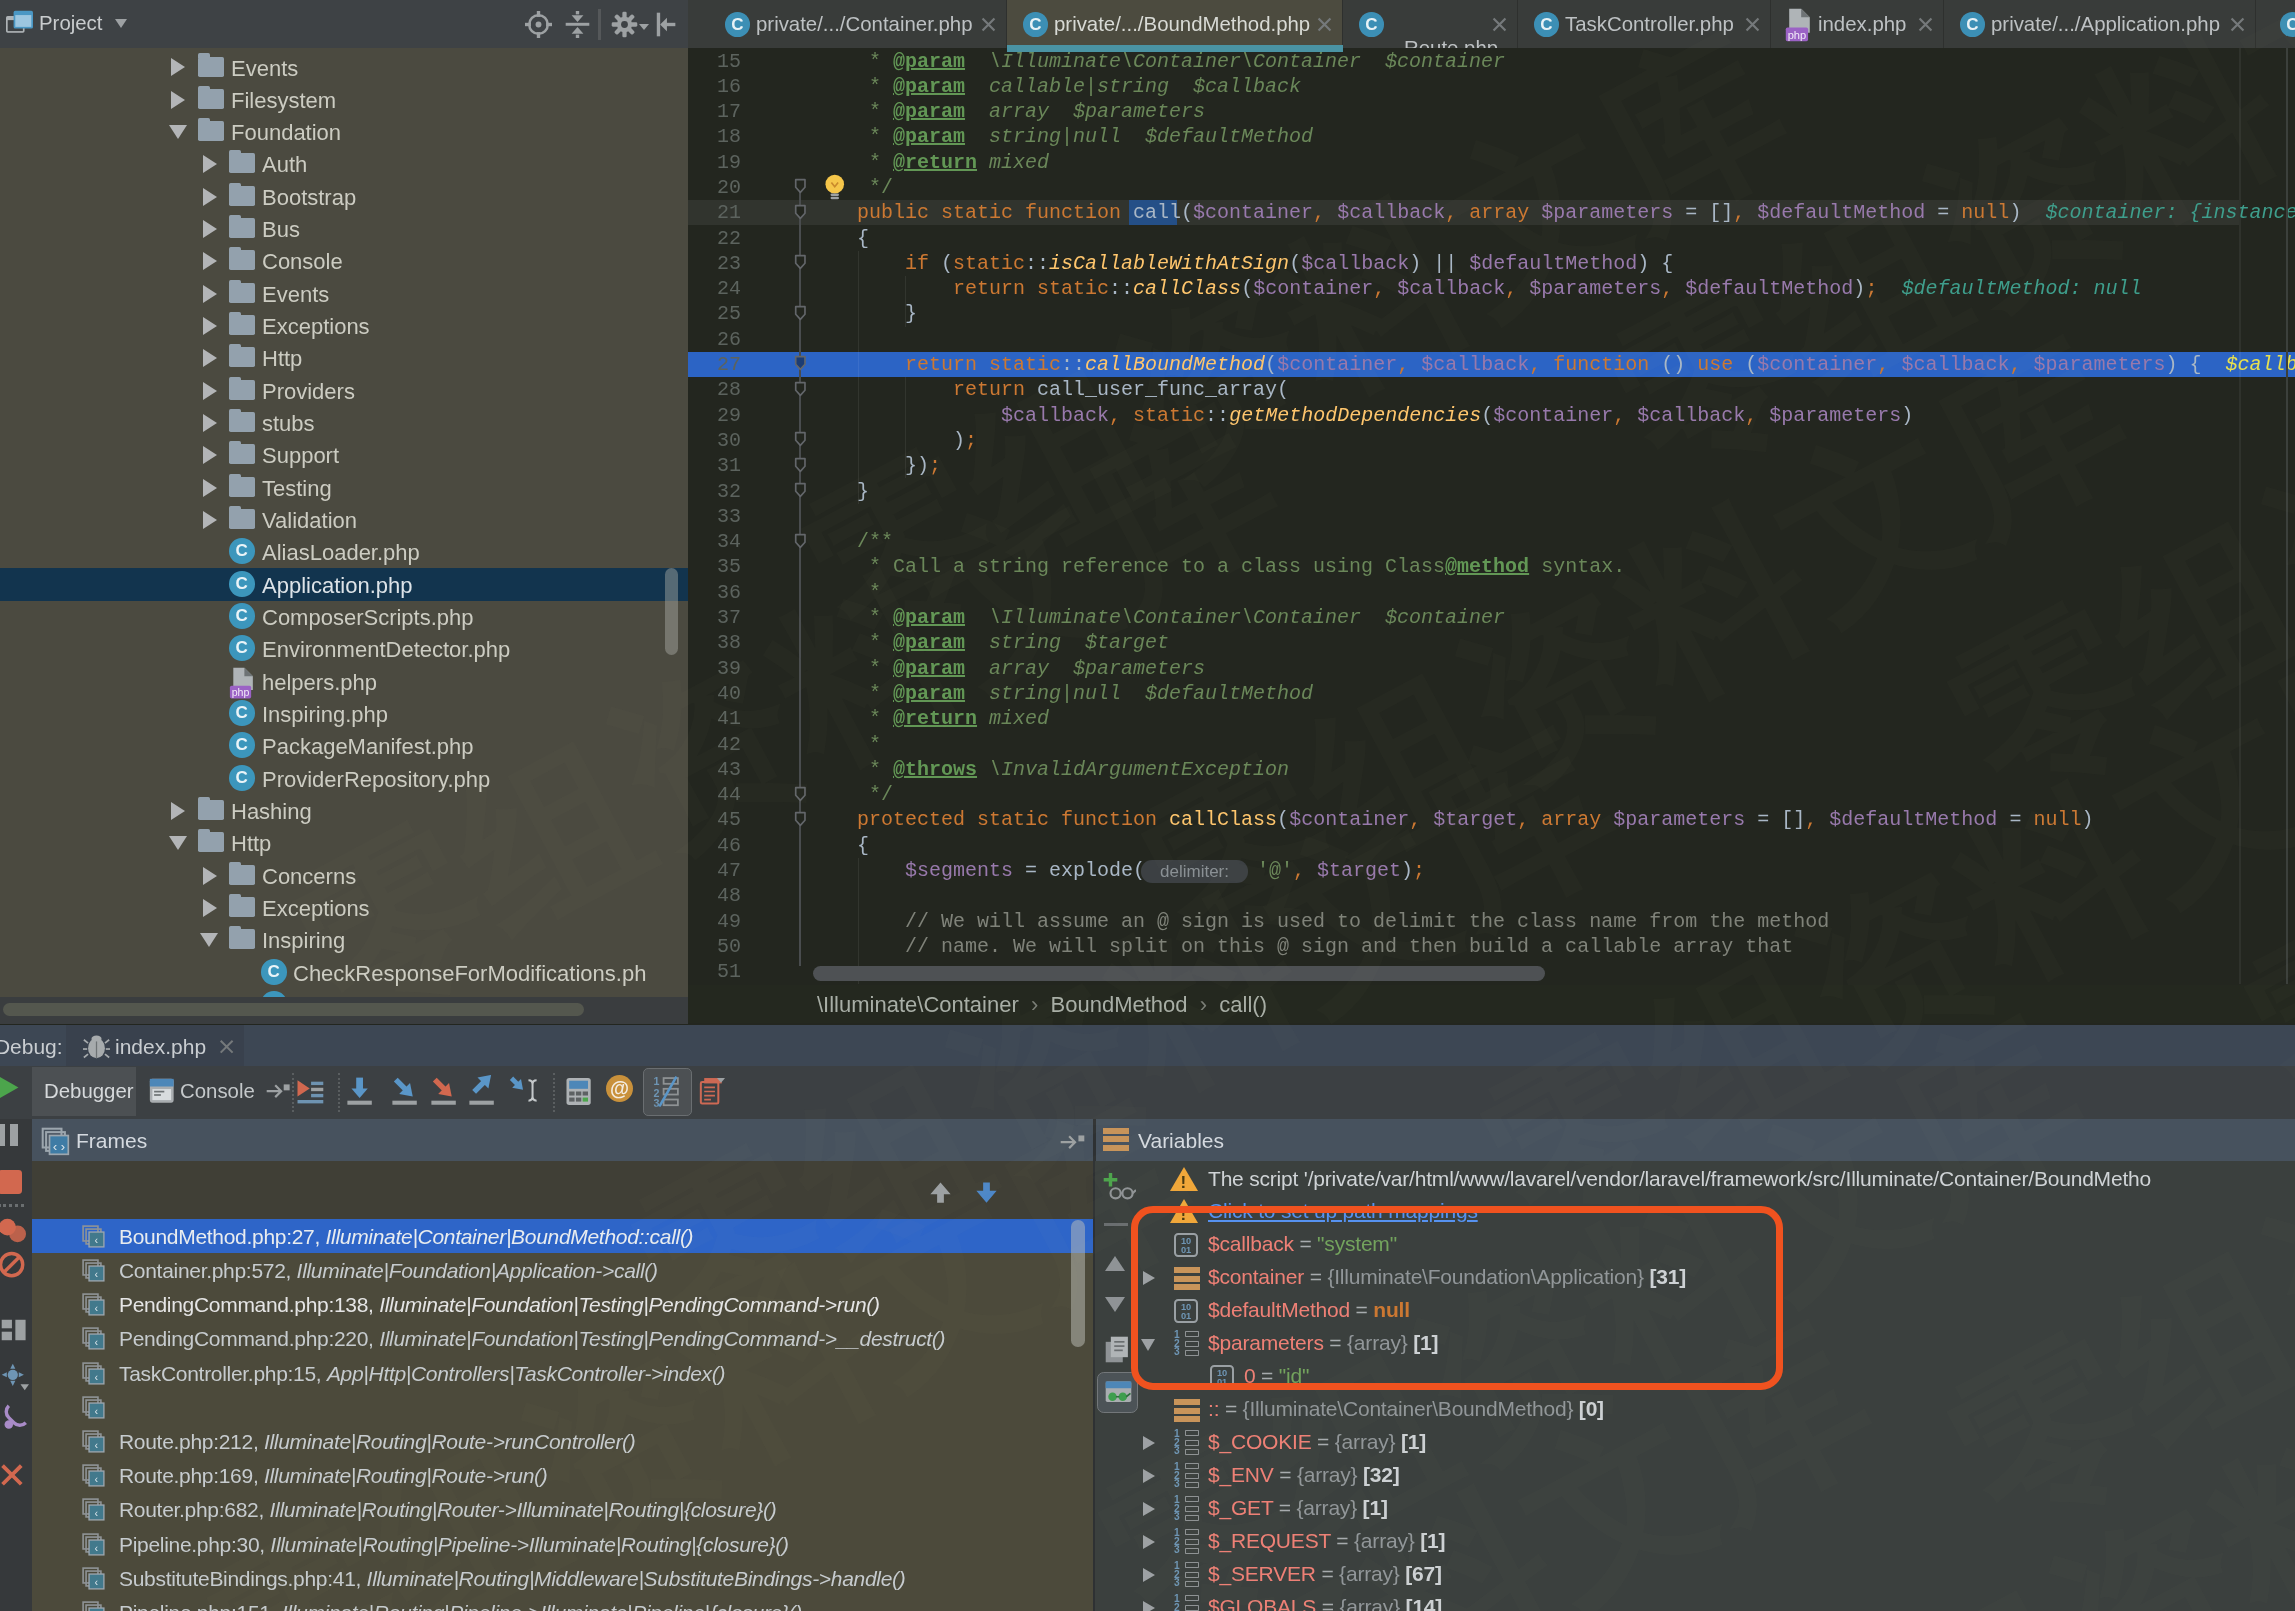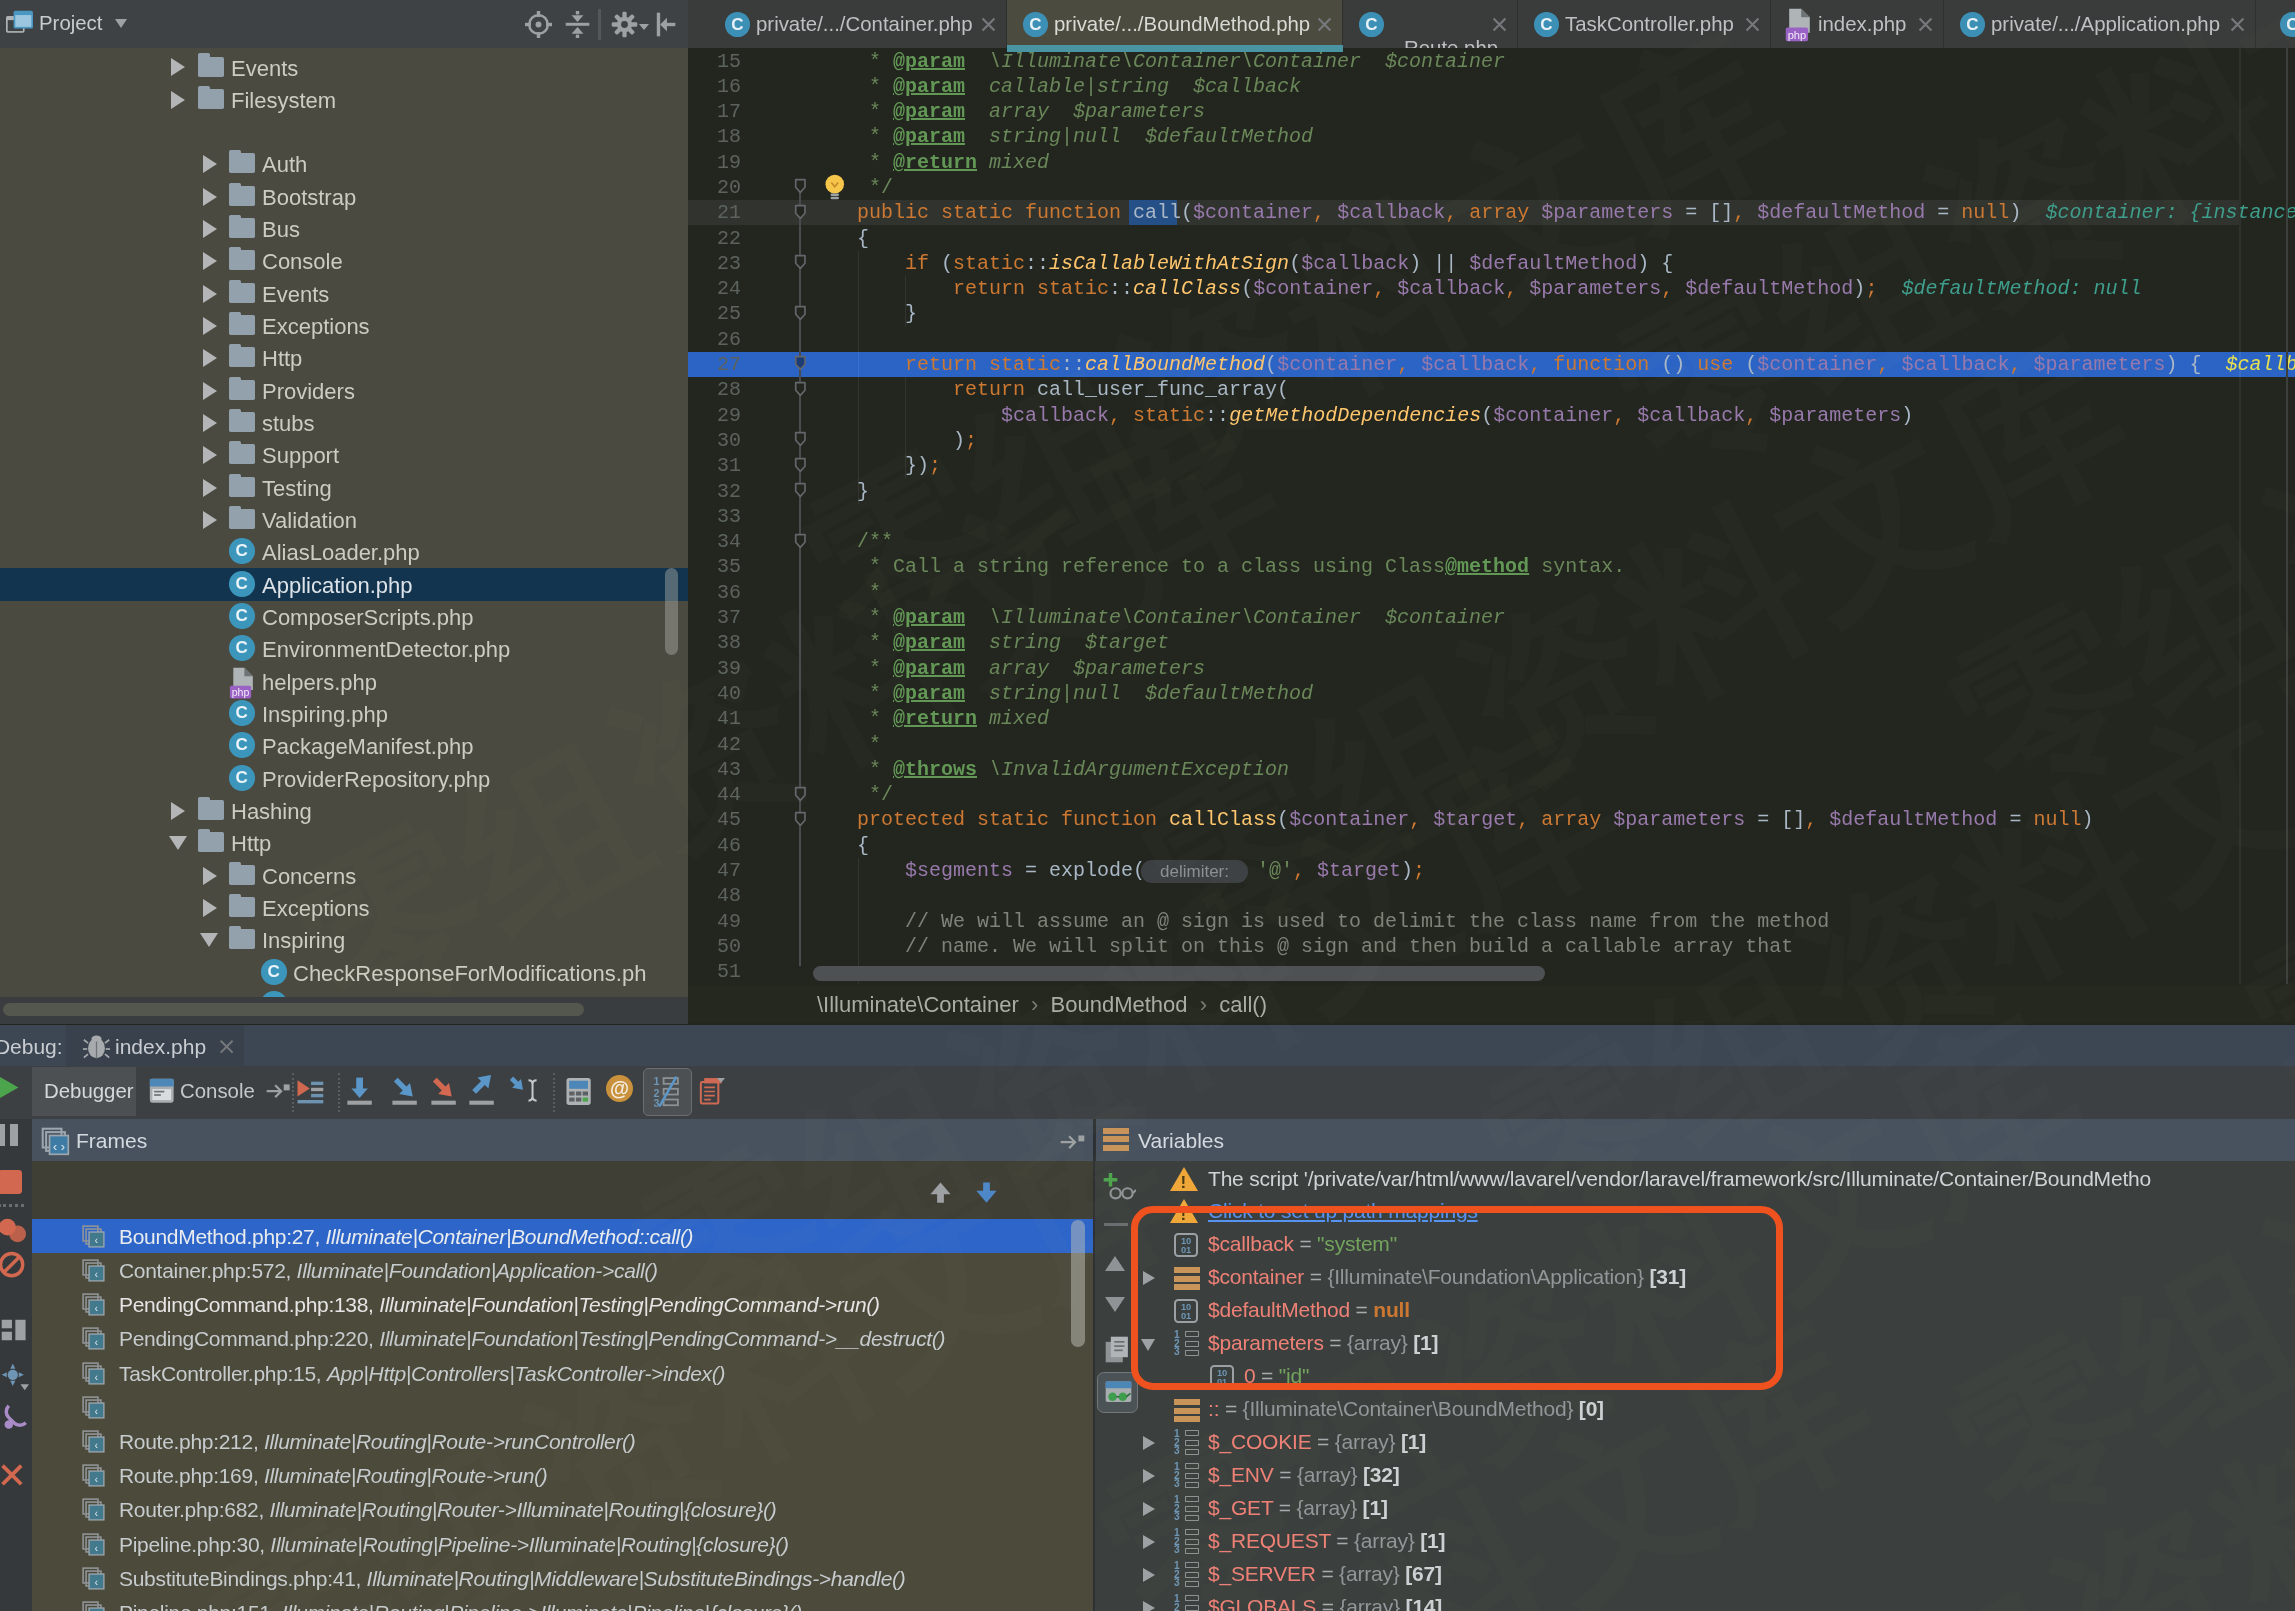--- a/index.html
+++ b/index.html
@@ -147,20 +147,25 @@
 <div class="abs" style="left:0;top:48px;width:688px;height:949px;background:#4B4A40;overflow:hidden;">
     <div class="trow" style="top:2.5px;">
       <div class="arr-r" style="left:171px;"></div>
       <div class="folder" style="left:198px;"></div>
       <div class="tlbl" style="left:231px;color:#CCCCC2;">Events</div>
     </div>
     <div class="trow" style="top:35px;">
       <div class="arr-r" style="left:171px;"></div>
       <div class="folder" style="left:198px;"></div>
       <div class="tlbl" style="left:231px;color:#CCCCC2;">Filesystem</div>
+    </div>
+    <div class="trow" style="top:67px;">
+      <div class="arr-d" style="left:169px;"></div>
+      <div class="folder" style="left:198px;"></div>
+      <div class="tlbl" style="left:231px;color:#CCCCC2;">Foundation</div>
     </div>
     <div class="trow" style="top:99px;">
       <div class="arr-r" style="left:203px;"></div>
       <div class="folder" style="left:229px;"></div>
       <div class="tlbl" style="left:262px;color:#CCCCC2;">Auth</div>
     </div>
     <div class="trow" style="top:132px;">
       <div class="arr-r" style="left:203px;"></div>
       <div class="folder" style="left:229px;"></div>
       <div class="tlbl" style="left:262px;color:#CCCCC2;">Bootstrap</div>

